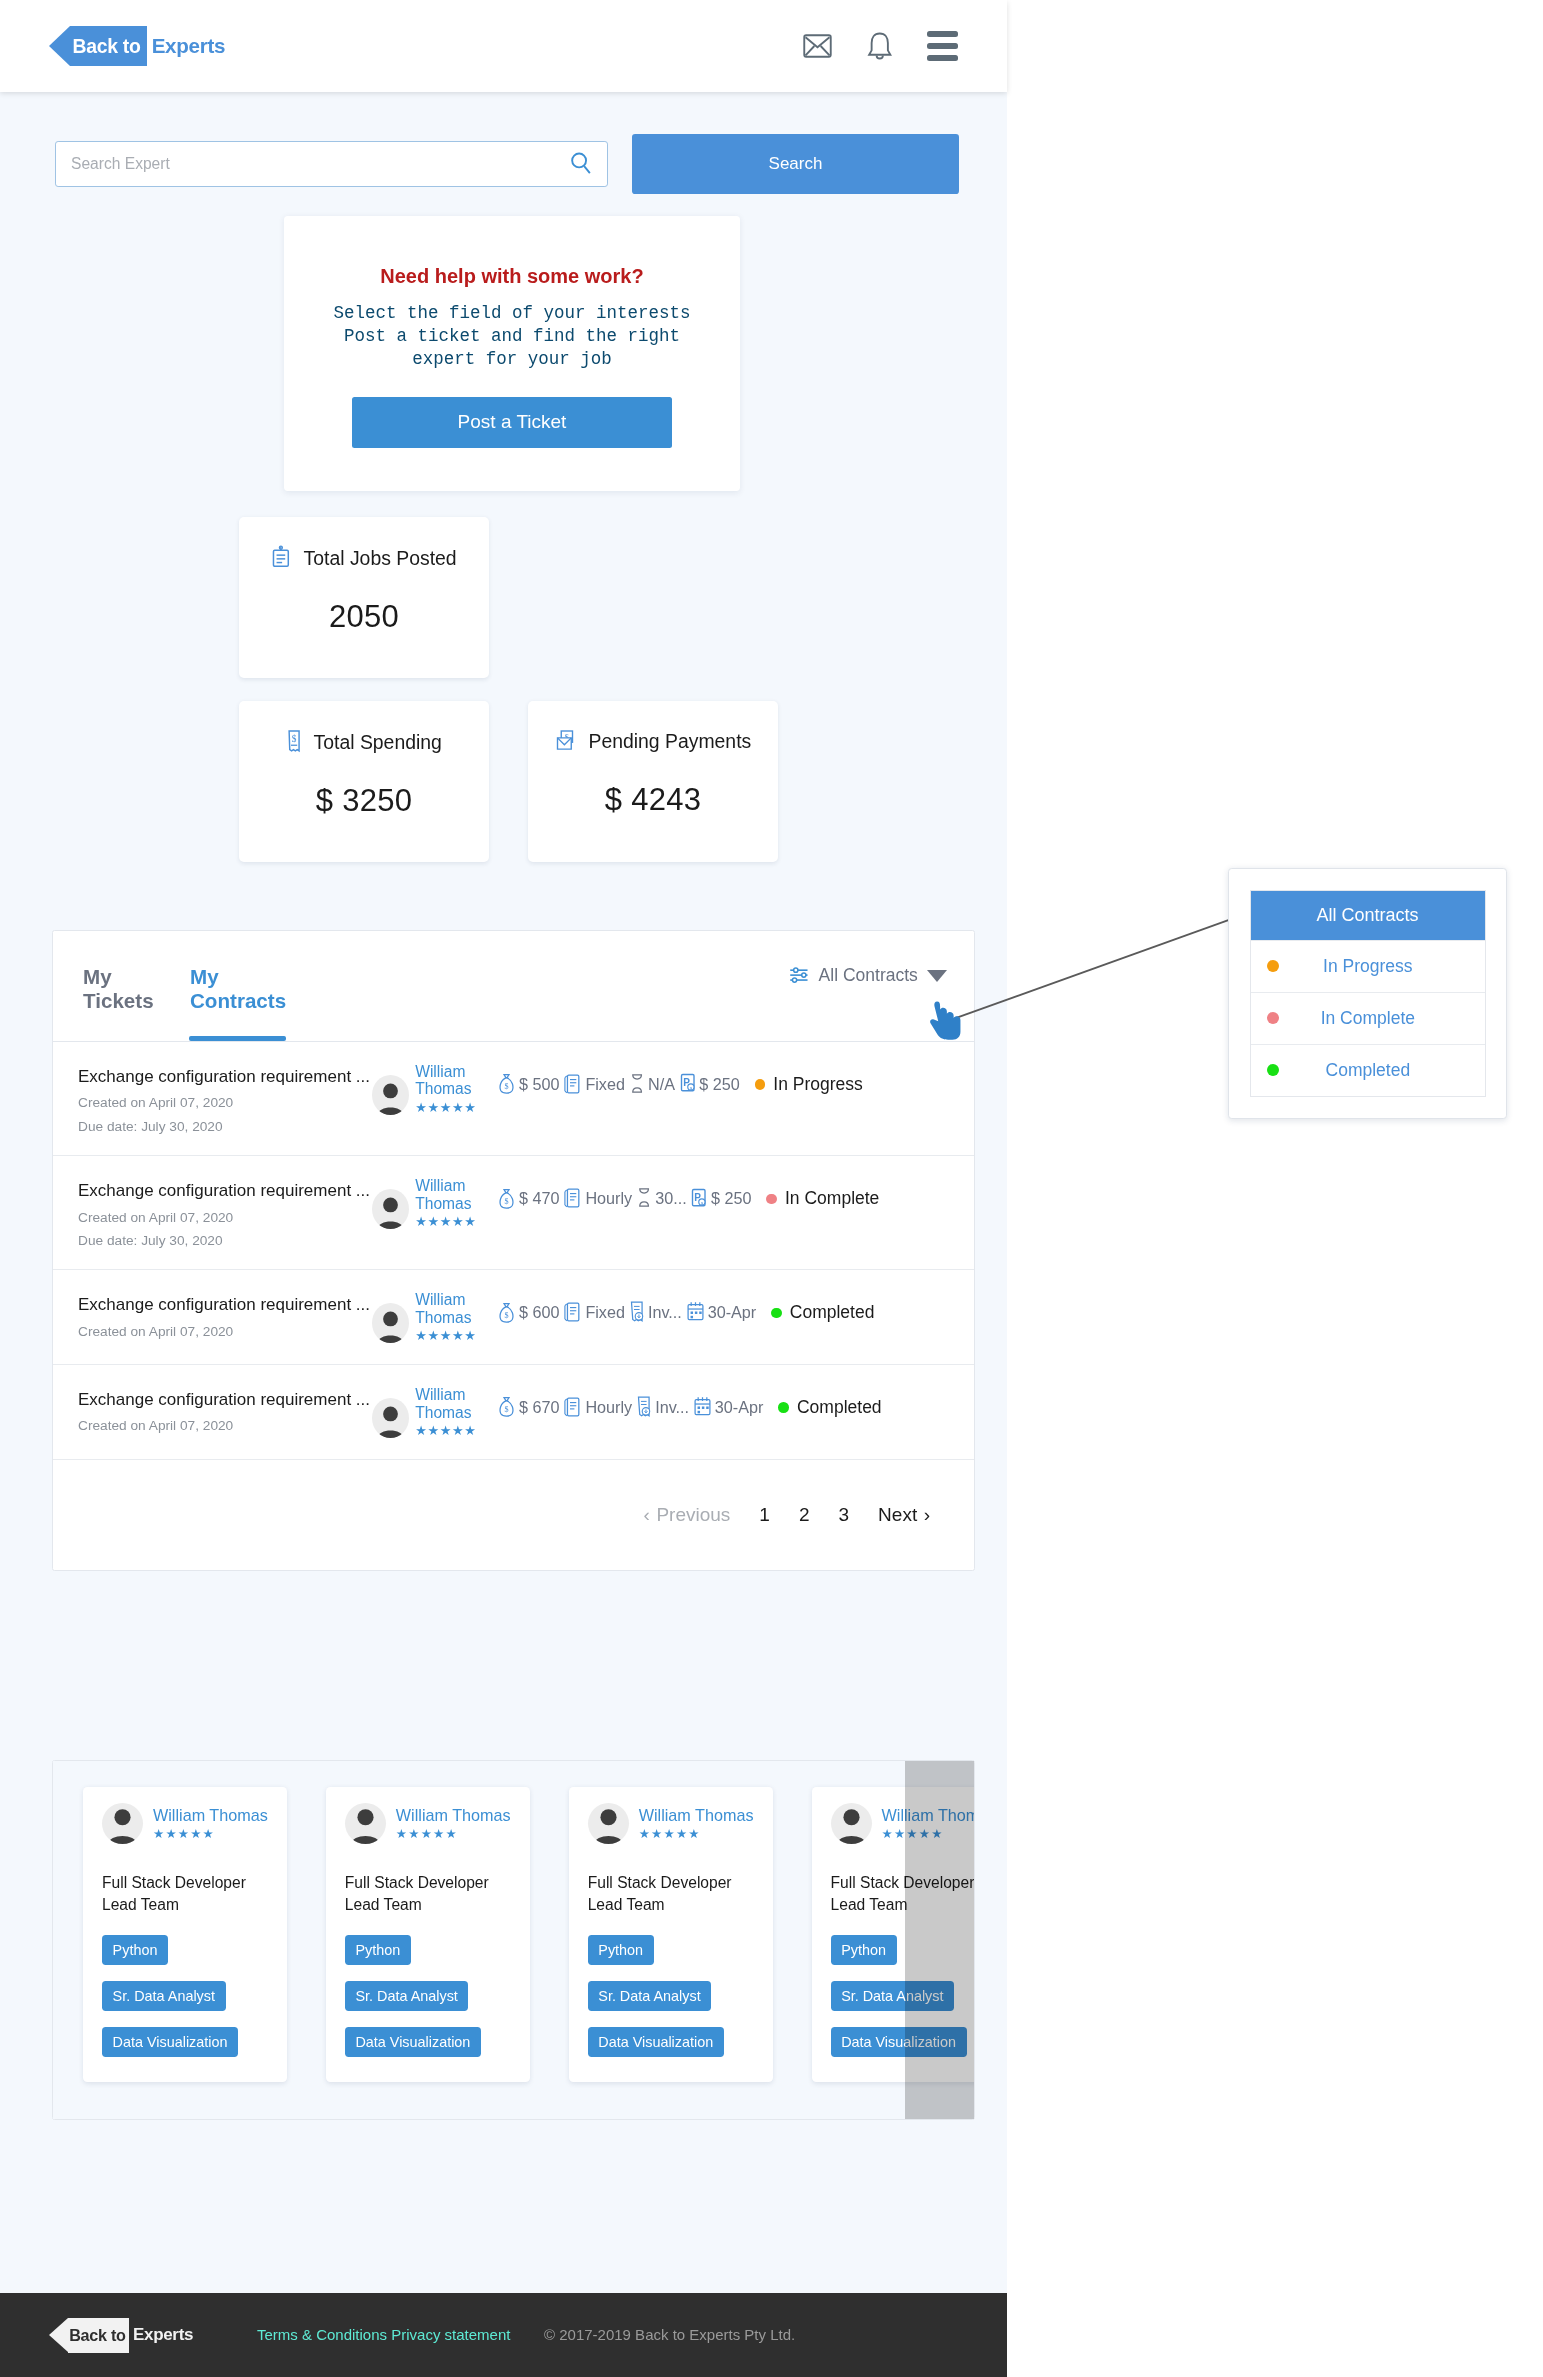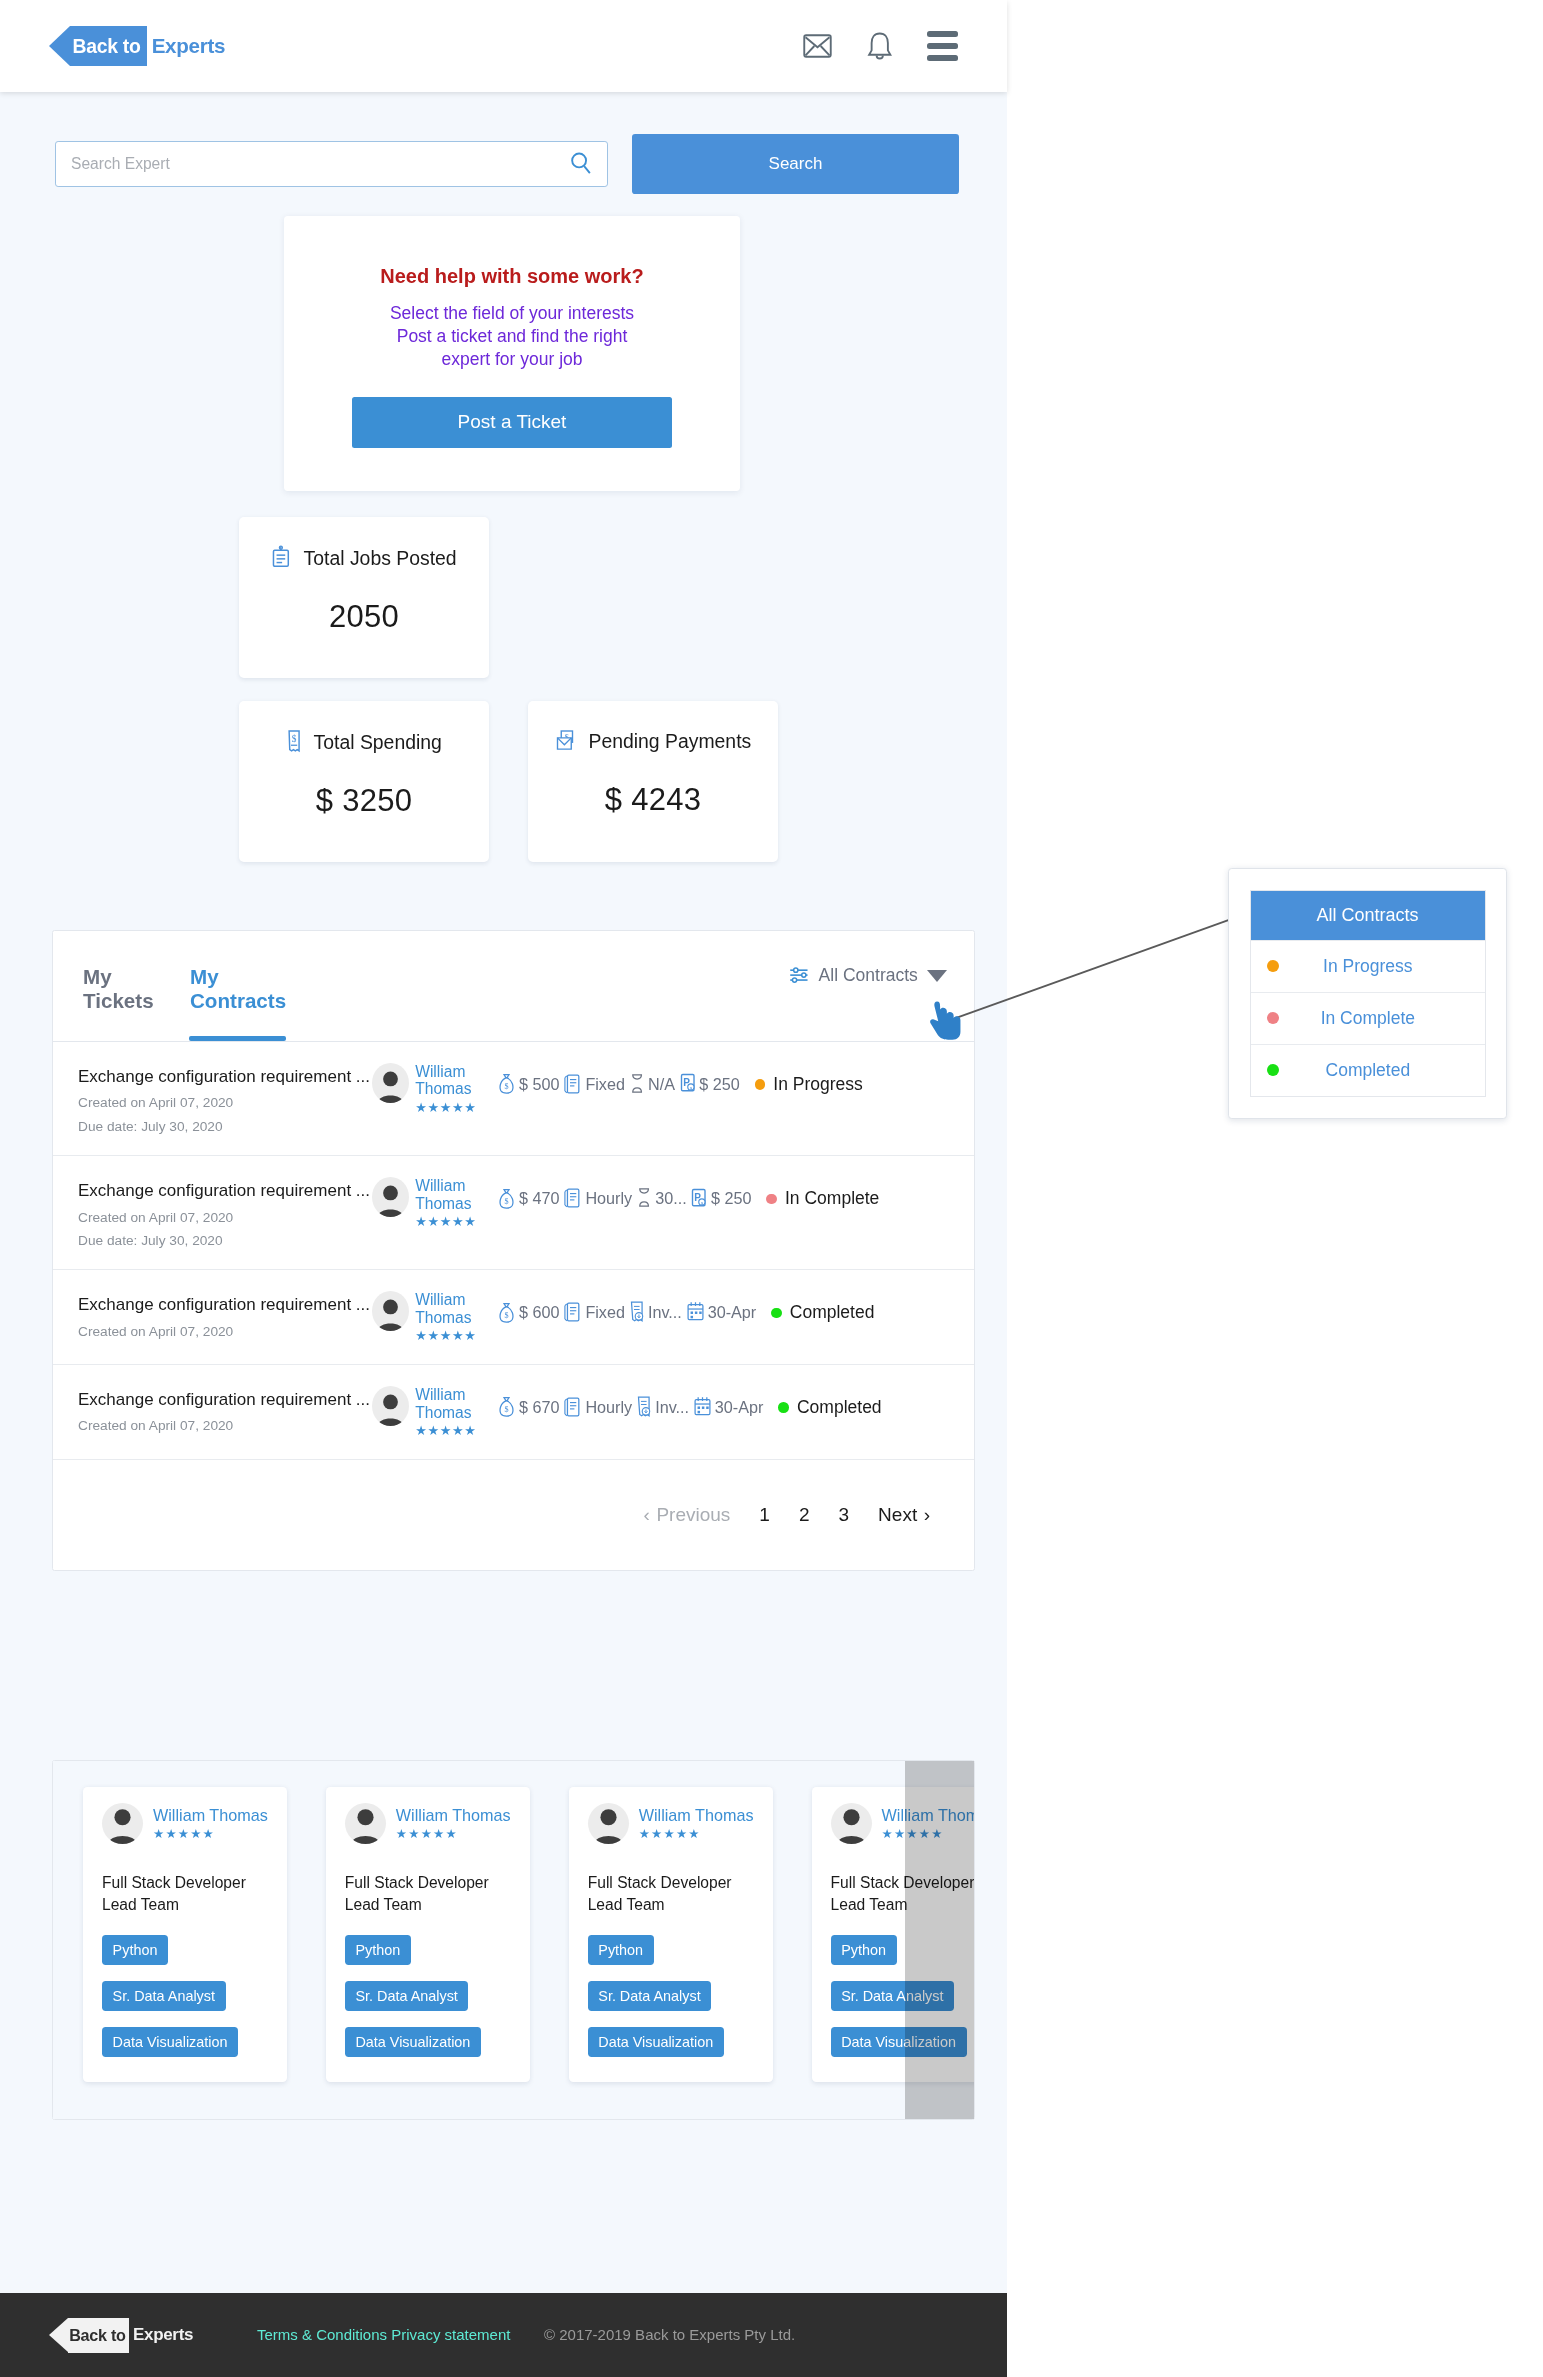--- a/index.html
+++ b/index.html
@@ -63,21 +63,21 @@
     font-family:"Liberation Sans", sans-serif;
   }
 
   
   .help-card {
     position:absolute; left:284px; top:216px; width:456px; height:275px;
     background:#fff; border-radius:3.7px; box-shadow: 0 1.2px 6.2px rgba(17,40,80,0.08);
     display:flex; flex-direction:column; align-items:center;
   }
   .help-title { margin-top:49px; font-size:20px; font-weight:bold; color:#b91c1c; }
-  .help-sub { margin-top:13.7px; font-size:17.5px; line-height:1.32; color:#6d28d9; text-align:center;}
+  .help-sub { margin-top:13.7px; font-size:17.5px; line-height:1.32; color:#0c4a6e; text-align:center;font-family:Liberation Mono, monospace;}
   .post-btn {
     margin-top:26px; width:320px; height:51px; background:#3b8fd4; color:#fff;
     border:none; border-radius:2.5px; font-size:19px; cursor:pointer;
     font-family:"Liberation Sans", sans-serif;
   }
 
   
   .stats { position:absolute; left:239px; top:517px; width:569px; }
   .stat-row { display:flex; gap:39px; margin-bottom:22.5px; }
   .stat-card {
@@ -107,21 +107,21 @@
   }
   .filter-label { font-size:17.5px; color:#6b7280; }
   .caret { width:0;height:0;border-left:10.6px solid transparent;border-right:10.6px solid transparent;border-top:12.5px solid #6b7280; }
 
   
   .crow { position:relative; border-bottom:0.6px solid #e8ebef; padding: 21px 0 21px 25px; display:flex; align-items:flex-start; }
   .crow:last-of-type { border-bottom:0.6px solid #e8ebef; }
   .c-left { width:294px; padding-top:2.5px; }
   .c-title { font-size:17px; color:#1b1b1b; line-height:1.25; }
   .c-meta { font-size:13.7px; color:#8b9199; margin-top:8.7px; }
-  .c-person { display:flex; align-items:flex-start; gap:6.2px; width:125px; }
+  .c-person { display:flex; align-items:flex-end; gap:6.2px; width:125px; }
   .avatar {
     width:37px;height:40px;border-radius:50%;background:#ececec;
     display:flex;align-items:flex-end;justify-content:center;overflow:hidden;flex:0 0 37px;
   }
   .pname { font-size:15.6px; color:#3b8fd4; line-height:1.12; }
   .stars { color:#3b8fd4; font-size:13px; letter-spacing:0.6px; margin-top:1.9px; }
   .c-facts { display:flex; align-items:center; gap:3.7px; padding-top:8.7px; }
   .fact { display:flex; align-items:center; gap:3.1px; }
   .fact-text { font-size:16.2px; color:#6b7280; white-space:nowrap; }
   .status { display:flex; align-items:center; gap:8.1px; margin-left:11.2px; }

